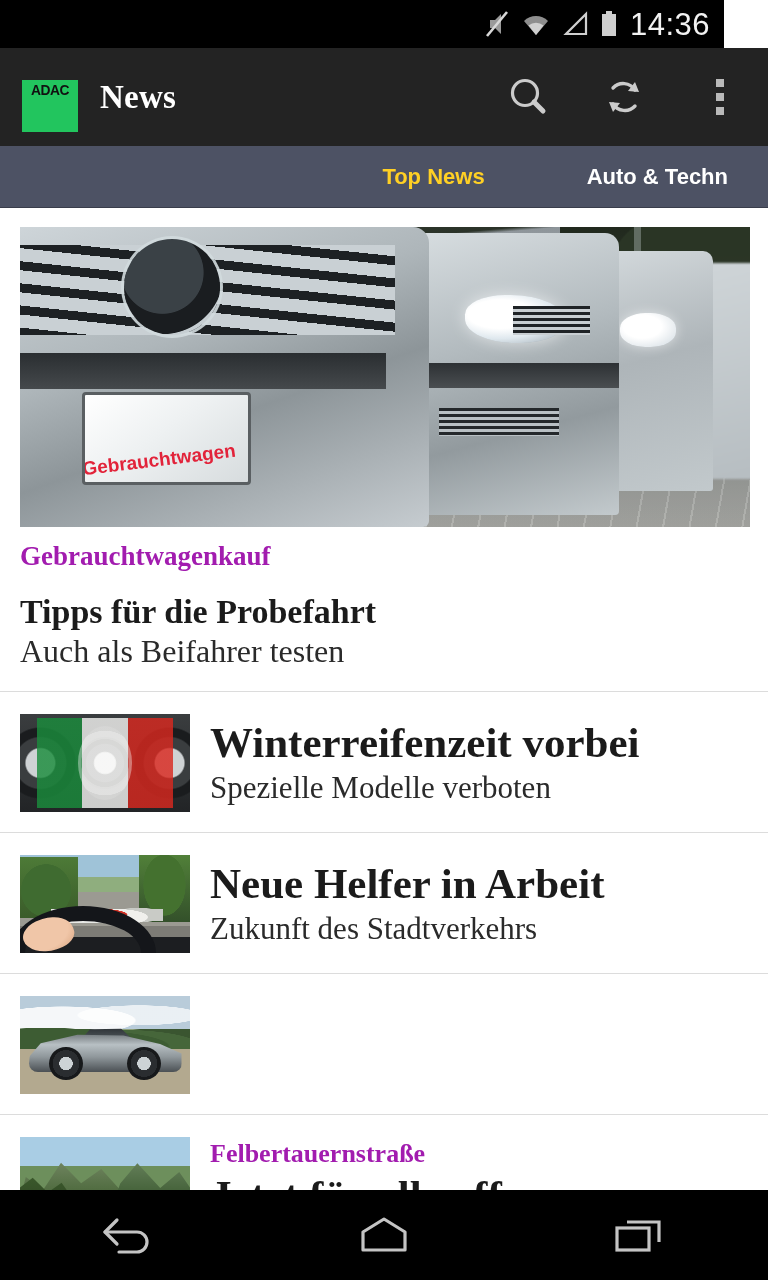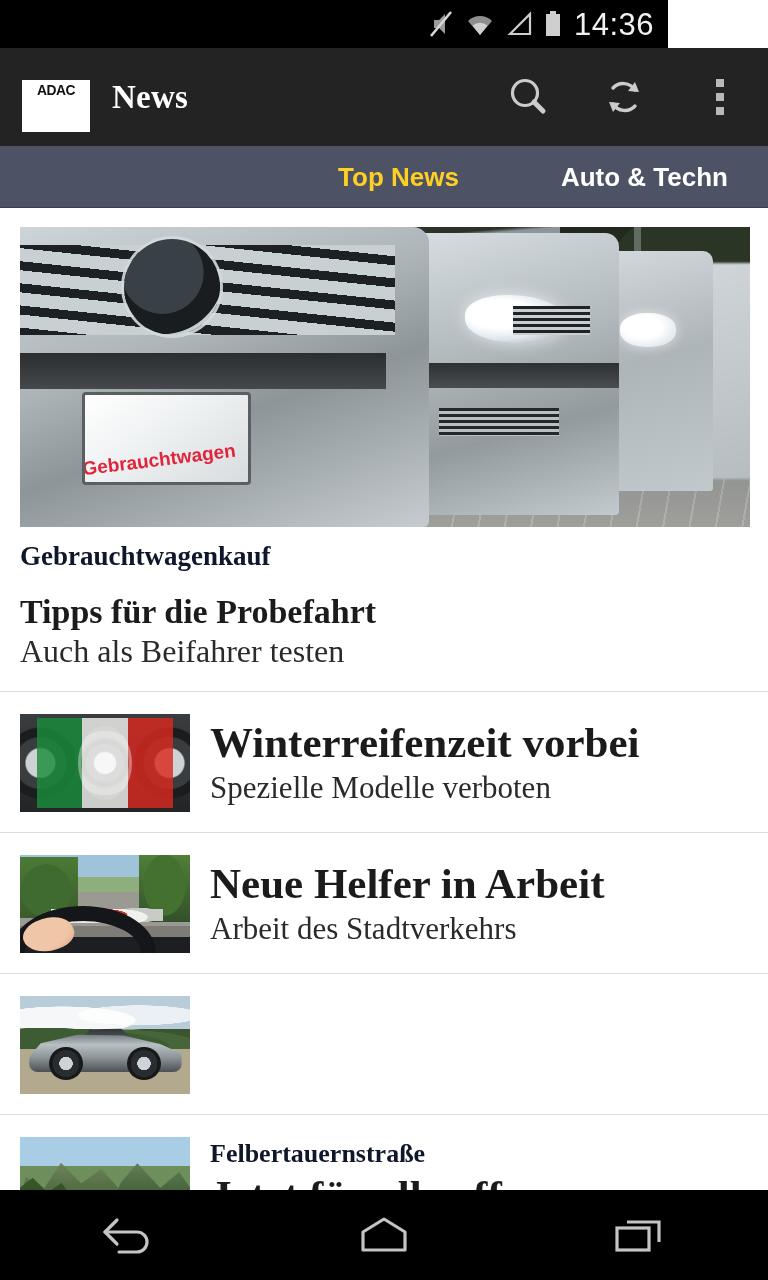--- a/index.html
+++ b/index.html
@@ -6,38 +6,38 @@
   html, body {
     width: 768px; height: 1280px;
     background: #000;
     font-family: "Liberation Sans", sans-serif;
     overflow: hidden;
   }
   .device { position: relative; width: 768px; height: 1280px; background: #fff; overflow: hidden; }
 
   
   .statusbar {
-    position: absolute; top: 0; left: 0; width: 668px; height: 48px;
+    position: absolute; top: 0; left: 0; width: 724px; height: 48px;
     background: #000; display: flex; align-items: center; justify-content: flex-end;
     padding-right: 14px;
   }
   .status-icons { display: flex; align-items: center; gap: 10px; }
   .sb-icon { display: block; }
   .clock {
     color: #f2f2f2; font-size: 31px; font-weight: 400; letter-spacing: 0.5px;
     margin-left: 12px; line-height: 1;
   }
 
   
   .actionbar {
     position: absolute; top: 48px; left: 0; width: 768px; height: 98px;
     background: #232323; display: flex; align-items: center;
   }
   .logo {
-    width: 68px; height: 52px; margin-left: 22px; background: #ffffff;
+    width: 56px; height: 52px; margin-left: 22px; background: #22c55e;
     position: relative; flex: none; margin-top: 17px;
   }
   .logo-text {
     position: absolute; top: 1px; left: 0; width: 100%; text-align: center;
     font-family: "Liberation Sans Narrow", "Liberation Sans", sans-serif;
     font-size: 15px; font-weight: bold; color: #111; letter-spacing: -0.5px;
     transform: scaleX(0.92);
   }
   .app-title {
     color: #ffffff; font-size: 33px; font-weight: bold; margin-left: 22px;
@@ -53,40 +53,40 @@
   .overflow-dots i { display: block; width: 8px; height: 8px; background: #b9b9b9; }
 
   
   .tabbar {
     position: absolute; top: 146px; left: 0; width: 768px; height: 62px;
     background: #4d5264; display: flex; align-items: center; overflow: hidden;
     box-shadow: inset 0 -1px 0 rgba(0,0,0,0.25);
   }
   .tab {
     display: flex; align-items: center; justify-content: center; height: 62px;
-    font-size: 26px; font-weight: bold; white-space: nowrap; cursor: pointer;
+    font-size: 22px; font-weight: bold; white-space: nowrap; cursor: pointer;
   }
   .tab.active { color: #FFD024; padding: 0 62px; }
   .tab.inactive { color: #ffffff; padding: 0 40px; }
 
   
   .content {
     position: absolute; top: 208px; left: 0; width: 768px; bottom: 0;
     background: #ffffff; overflow: hidden;
   }
 
   
   .hero { padding: 19px 20px 0 20px; }
   .hero-img {
     width: 730px; height: 300px; position: relative; overflow: hidden;
     background: #5c6166;
   }
   .hero-text { padding: 14px 0 20px 0; }
   .kicker {
-    font-family: "Liberation Serif", serif; font-size: 27px; color: #0f172a;
+    font-family: "Liberation Serif", serif; font-size: 27px; color: #a21caf;
     font-weight: bold; line-height: 1.15;
   }
   .headline {
     font-family: "Liberation Serif", serif; font-size: 34px; color: #1b1b1b;
     font-weight: bold; line-height: 1.18; margin-top: 20px;
   }
   .subline {
     font-family: "Liberation Serif", serif; font-size: 32px; color: #2a2a2a;
     font-weight: normal; line-height: 1.18; margin-top: 1px;
   }
@@ -410,21 +410,21 @@
         <div class="t-city"></div>
           <div class="t-trees-l"></div>
           <div class="t-trees-r"></div>
         <div class="t-cars"></div>
           <div class="t-dash"></div>
         <div class="t-wheelrim"></div>
           <div class="t-hand"></div>
       </div>
       <div class="row-text">
         <div class="headline">Neue Helfer in Arbeit</div>
-        <div class="subline">Arbeit des Stadtverkehrs</div>
+        <div class="subline">Zukunft des Stadtverkehrs</div>
       </div>
     </div>
 
     <div class="divider"></div>
 
     <div class="row">
       <div class="thumb">
         <div class="t-sport"></div>
           <div class="t-sky-cloud"></div>
           <div class="t-hills"></div>

